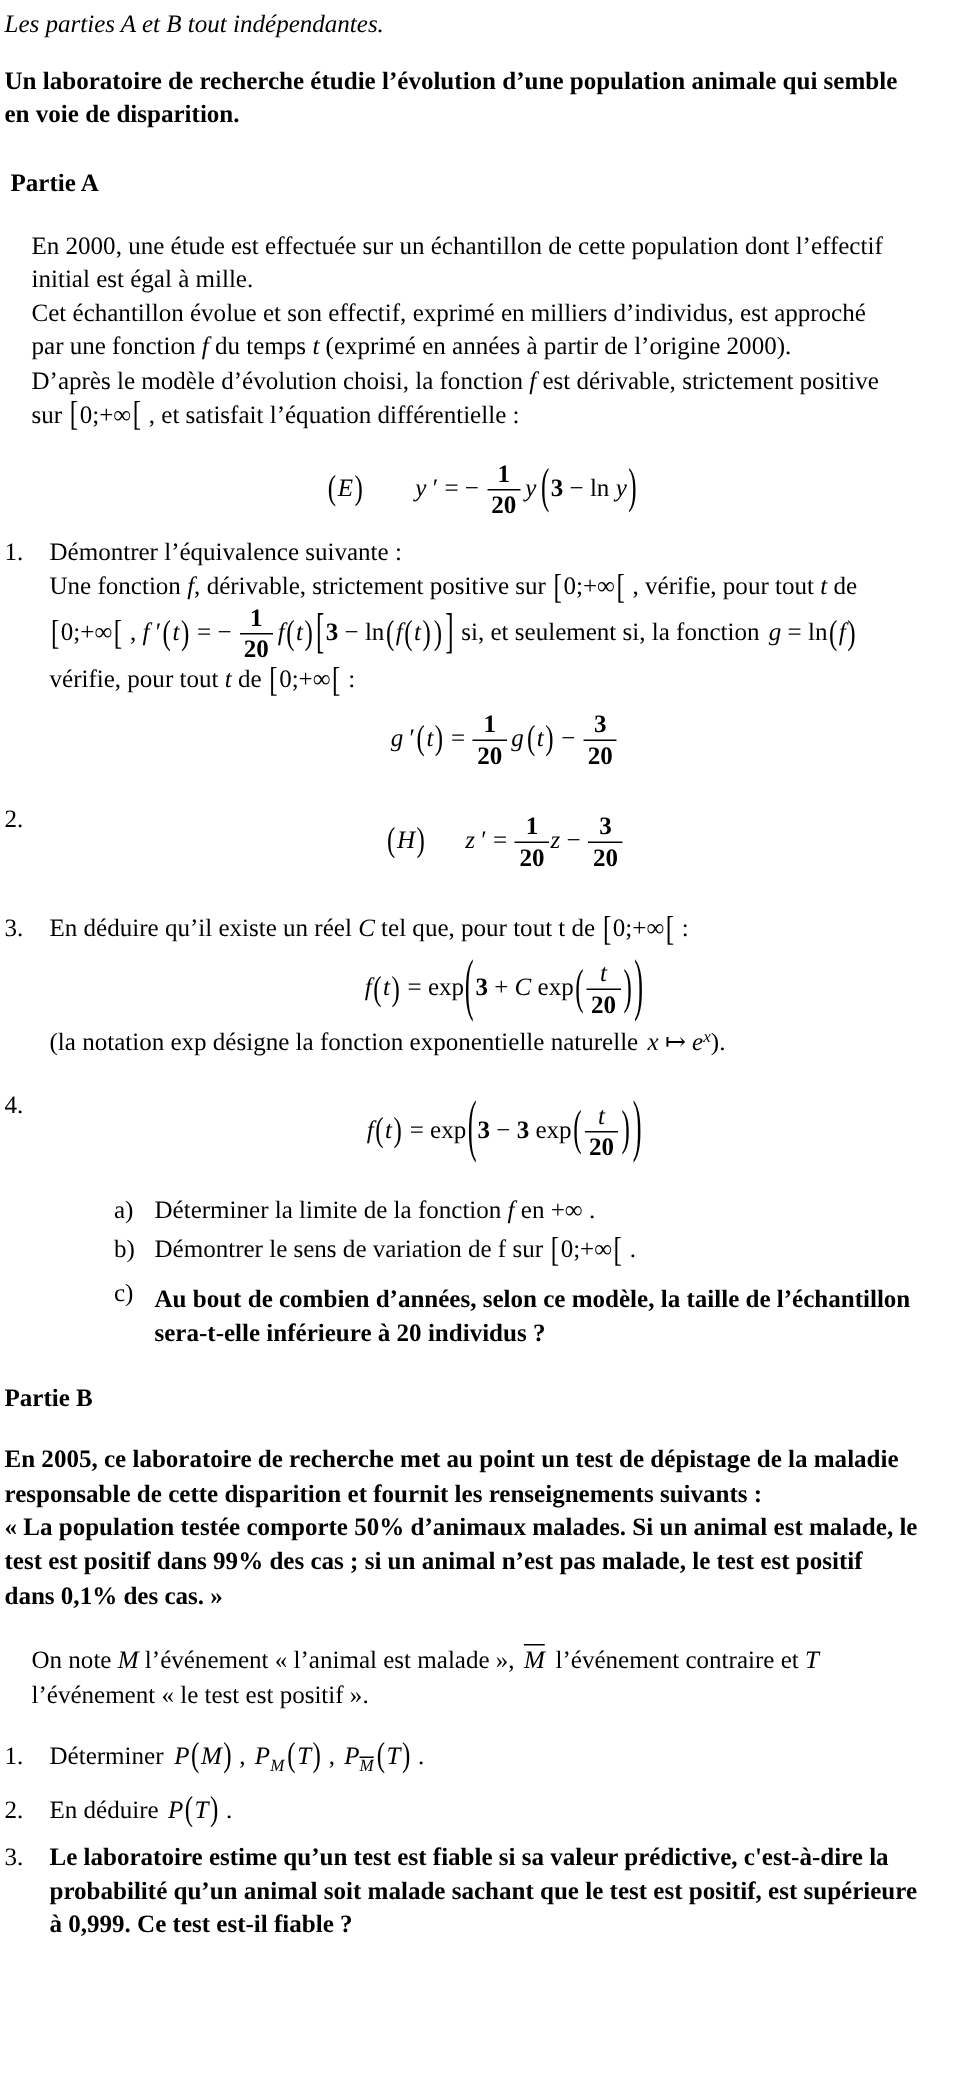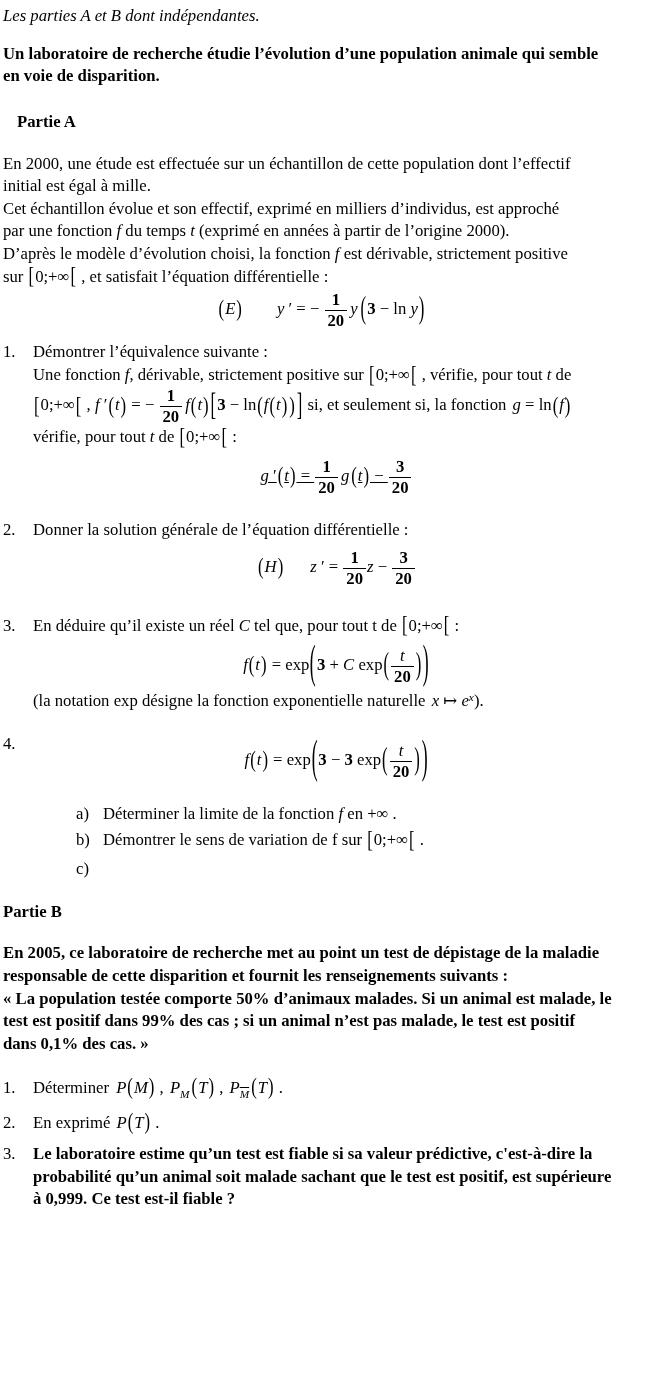--- a/index.html
+++ b/index.html
@@ -5,44 +5,44 @@
   html,body{margin:0;padding:0;background:#ffffff;}
   body{
     width:645px;min-height:1384px;
     color:#000000;
     font-family:"Liberation Serif","DejaVu Serif",serif;
     font-size:16.7px;line-height:1.355;
     overflow-x:hidden;
   }
   .page{padding:5px 5px 6px 3px;}
 
-  p,div.block{margin:0;}
+  p,div.block{margin:18px;}
   .preamble{font-style:italic;margin:0 0 15px 0;}
   .para{white-space:pre-line;font-weight:bold;}
   .p-intro{margin:0 0 23px 0;}
-  .heading{font-weight:bold;margin:0 0 19px 14px;}
+  .heading{font-weight:bold;margin:0 0 19px 4px;}
 
   
   .mi{font-style:italic;}
   .mb{font-weight:bold;}
   .mov{text-decoration:overline;}
   .frac{display:inline-block;vertical-align:middle;text-align:center;line-height:1.08;margin:0 1px;}
   .fnum{display:block;border-bottom:1px solid #000;padding:0 3px 1px 3px;}
   .fden{display:block;padding:1px 3px 0 3px;}
   .str{display:inline-block;vertical-align:middle;transform-origin:50% 55%;padding:0 1px;font-weight:normal;}
   .s1{transform:scaleY(1.38);}
   .s2{transform:scaleY(1.95);}
   .s3{transform:scaleY(2.75) scaleX(1.06);}
   .msup{font-size:68%;font-style:italic;vertical-align:34%;}
   .msubs{font-size:68%;font-style:italic;vertical-align:-30%;}
   .hsp{display:inline-block;}
 
   .display{text-align:center;}
   .disp-E{margin:2px 0 11px 0;}
-  .disp-g{margin:8px 0 4px 0;text-decoration:underline;}
+  .disp-g{margin:8px 0 4px 0;}
   .disp-H{margin:7px 0 7px 0;}
   .disp-C{margin:9px 0 4px 0;}
   .disp-F{margin:9px 0 0 0;}
 
   
   .li{display:flex;align-items:flex-start;}
   .linum{flex:0 0 30px;}
   .libody{flex:1 1 auto;min-width:0;}
   .item-1{margin-top:10px;}
   .item-2{margin-top:18px;}
@@ -61,21 +61,21 @@
   .events-note{margin:0 0 17px 0;}
   .bitem-1{margin-top:0;}
   .bitem-2{margin-top:10px;}
   .bitem-3{margin-top:8px;}
 </style>
 </head>
 <body>
 
 <div class="page">
 
-  <p class="preamble">Les parties A et B dont indépendantes.</p>
+  <p class="preamble">Les parties A et B tout indépendantes.</p>
 
   <p class="para p-intro">Un laboratoire de recherche étudie l’évolution d’une population animale qui semble
 en voie de disparition.</p>
 
   <p class="heading">Partie A</p>
 
   <div class="block"><span>En 2000, une étude est effectuée sur un échantillon de cette population dont l’effectif</span><br><span>initial est égal à mille.</span><br><span>Cet échantillon évolue et son effectif, exprimé en milliers d’individus, est approché</span><br><span>par une fonction </span><span class="mi">f</span><span> du temps </span><span class="mi">t</span><span> (exprimé en années à partir de l’origine 2000).</span><br><span>D’après le modèle d’évolution choisi, la fonction </span><span class="mi">f</span><span> est dérivable, strictement positive</span><br><span>sur </span><span class="str s1">[</span><span>0;+∞</span><span class="str s1">[</span><span> , et satisfait l’équation différentielle :</span></div>
 
   <div class="display disp-E"><span class="str s1">(</span><span class="mi">E</span><span class="str s1">)</span><span class="hsp" style="width: 34px;"></span><span class="mi">y</span><span> ′ = − </span><span class="frac"><span class="fnum"><span class="mb">1</span></span><span class="fden"><span class="mb">20</span></span></span><span class="hsp" style="width: 2px;"></span><span class="mi">y</span><span class="hsp" style="width: 2px;"></span><span class="str s2">(</span><span class="mb">3</span><span> − ln </span><span class="mi">y</span><span class="str s2">)</span></div>
 
@@ -84,21 +84,20 @@
     <div class="libody">
       <div>Démontrer l’équivalence suivante :</div>
       <div><span>Une fonction </span><span class="mi">f</span><span>, dérivable, strictement positive sur </span><span class="str s1">[</span><span>0;+∞</span><span class="str s1">[</span><span> , vérifie, pour tout </span><span class="mi">t</span><span> de</span><br><span class="str s1">[</span><span>0;+∞</span><span class="str s1">[</span><span> ,  </span><span class="mi">f</span><span> ′</span><span class="str s1">(</span><span class="mi">t</span><span class="str s1">)</span><span> = − </span><span class="frac"><span class="fnum"><span class="mb">1</span></span><span class="fden"><span class="mb">20</span></span></span><span class="hsp" style="width: 2px;"></span><span class="mi">f</span><span class="str s1">(</span><span class="mi">t</span><span class="str s1">)</span><span class="str s2">[</span><span class="mb">3</span><span> − ln</span><span class="str s1">(</span><span class="mi">f</span><span class="str s1">(</span><span class="mi">t</span><span class="str s1">)</span><span class="str s1">)</span><span class="str s2">]</span><span> si, et seulement si, la fonction </span><span class="hsp" style="width: 2px;"></span><span class="mi">g</span><span> = ln</span><span class="str s1">(</span><span class="mi">f</span><span class="str s1">)</span><br><span>vérifie, pour tout </span><span class="mi">t</span><span> de </span><span class="str s1">[</span><span>0;+∞</span><span class="str s1">[</span><span> :</span></div>
       <div class="display disp-g"><span class="mi">g</span><span> ′</span><span class="str s1">(</span><span class="mi">t</span><span class="str s1">)</span><span> = </span><span class="frac"><span class="fnum"><span class="mb">1</span></span><span class="fden"><span class="mb">20</span></span></span><span class="hsp" style="width: 2px;"></span><span class="mi">g</span><span class="hsp" style="width: 1px;"></span><span class="str s1">(</span><span class="mi">t</span><span class="str s1">)</span><span> − </span><span class="frac"><span class="fnum"><span class="mb">3</span></span><span class="fden"><span class="mb">20</span></span></span></div>
     </div>
   </div>
 
   <div class="li item-2">
     <span class="linum">2.</span>
     <div class="libody">
-      <div>Donner la solution générale de l’équation différentielle :</div>
       <div class="display disp-H"><span class="str s1">(</span><span class="mi">H</span><span class="str s1">)</span><span class="hsp" style="width: 26px;"></span><span class="mi">z</span><span> ′ = </span><span class="frac"><span class="fnum"><span class="mb">1</span></span><span class="fden"><span class="mb">20</span></span></span><span class="mi">z</span><span> − </span><span class="frac"><span class="fnum"><span class="mb">3</span></span><span class="fden"><span class="mb">20</span></span></span></div>
     </div>
   </div>
 
   <div class="li item-3">
     <span class="linum">3.</span>
     <div class="libody">
       <div><span>En déduire qu’il existe un réel </span><span class="mi">C</span><span> tel que, pour tout t de </span><span class="str s1">[</span><span>0;+∞</span><span class="str s1">[</span><span> :</span></div>
       <div class="display disp-C"><span class="mi">f</span><span class="str s1">(</span><span class="mi">t</span><span class="str s1">)</span><span> = exp</span><span class="str s3">(</span><span class="mb">3</span><span> + </span><span class="mi">C</span><span> exp</span><span class="str s2">(</span><span class="frac"><span class="fnum"><span class="mi">t</span></span><span class="fden"><span class="mb">20</span></span></span><span class="str s2">)</span><span class="str s3">)</span></div>
       <div><span>(la notation exp désigne la fonction exponentielle naturelle </span><span class="hsp" style="width: 2px;"></span><span class="mi">x</span><span> ↦ </span><span class="mi">e</span><span class="msup">x</span><span>).</span></div>
@@ -115,43 +114,46 @@
           <span class="slab">a)</span>
           <div class="libody"><span>Déterminer la limite de la fonction </span><span class="mi">f</span><span> en +∞ .</span></div>
         </div>
         <div class="sli sli-b">
           <span class="slab">b)</span>
           <div class="libody"><span>Démontrer le sens de variation de f sur </span><span class="str s1">[</span><span>0;+∞</span><span class="str s1">[</span><span> .</span></div>
         </div>
         <div class="sli sli-c">
           <span class="slab">c)</span>
           <div class="libody">
+            <div class="para c-cont">Au bout de combien d’années, selon ce modèle, la taille de l’échantillon
+sera-t-elle inférieure à 20 individus ?</div>
           </div>
         </div>
       </div>
     </div>
   </div>
 
   <p class="heading heading-b">Partie B</p>
 
   <p class="para p-b-intro">En 2005, ce laboratoire de recherche met au point un test de dépistage de la maladie
 responsable de cette disparition et fournit les renseignements suivants :
 « La population testée comporte 50% d’animaux malades. Si un animal est malade, le
 test est positif dans 99% des cas ; si un animal n’est pas malade, le test est positif
 dans 0,1% des cas. »</p>
 
+  <div class="block events-note"><span>On note </span><span class="mi">M</span><span> l’événement « l’animal est malade », </span><span class="hsp" style="width: 2px;"></span><span class="mi mov">M</span><span class="hsp" style="width: 3px;"></span><span> l’événement contraire et </span><span class="mi">T</span><br><span>l’événement « le test est positif ».</span></div>
 
   <div class="li bitem-1">
     <span class="linum">1.</span>
     <div class="libody"><span>Déterminer </span><span class="hsp" style="width: 3px;"></span><span class="mi">P</span><span class="str s1">(</span><span class="mi">M</span><span class="str s1">)</span><span> , </span><span class="hsp" style="width: 2px;"></span><span class="mi">P</span><span class="msubs">M</span><span class="hsp" style="width: 1px;"></span><span class="str s1">(</span><span class="mi">T</span><span class="str s1">)</span><span> , </span><span class="hsp" style="width: 2px;"></span><span class="mi">P</span><span class="msubs mov">M</span><span class="hsp" style="width: 1px;"></span><span class="str s1">(</span><span class="mi">T</span><span class="str s1">)</span><span> .</span></div>
   </div>
 
   <div class="li bitem-2">
     <span class="linum">2.</span>
-    <div class="libody"><span>En exprimé </span><span class="hsp" style="width: 2px;"></span><span class="mi">P</span><span class="str s1">(</span><span class="mi">T</span><span class="str s1">)</span><span> .</span></div>
+    <div class="libody"><span>En déduire </span><span class="hsp" style="width: 2px;"></span><span class="mi">P</span><span class="str s1">(</span><span class="mi">T</span><span class="str s1">)</span><span> .</span></div>
   </div>
 
   <div class="li bitem-3">
     <span class="linum">3.</span>
     <div class="libody para">Le laboratoire estime qu’un test est fiable si sa valeur prédictive, c'est-à-dire la
 probabilité qu’un animal soit malade sachant que le test est positif, est supérieure
 à 0,999. Ce test est-il fiable ?</div>
   </div>
 
 </div>

